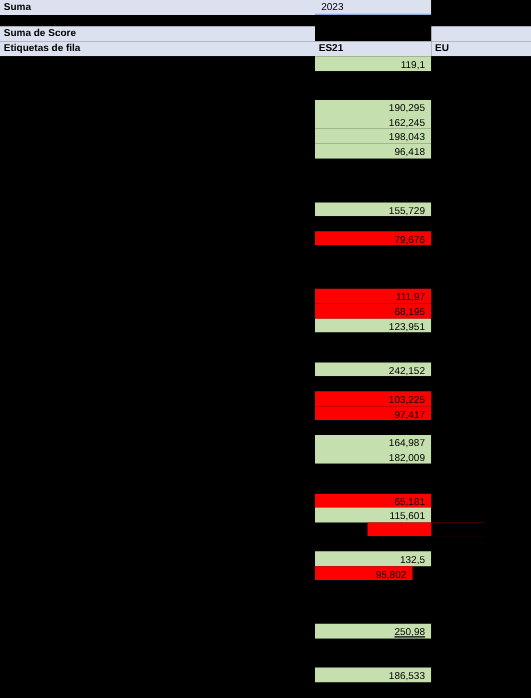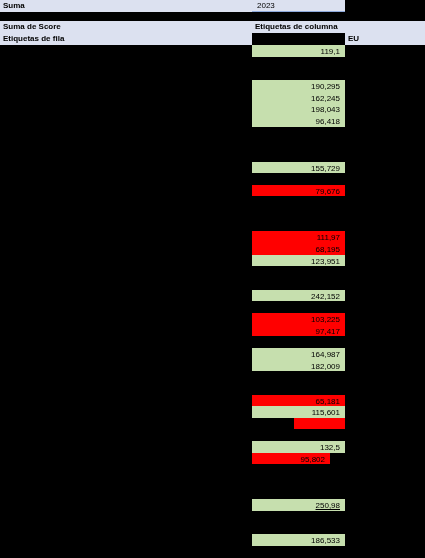--- a/index.html
+++ b/index.html
@@ -47,26 +47,26 @@
   <div class="cell filterval" style="left:252px;top:0;width:93px;height:12px;">2023</div>
 
   <div class="cell blackcell" style="left:345px;top:0;width:80px;height:12px;"></div>
 
   <div class="cell blackcell" style="left:0;top:12px;width:252px;height:9px;"></div>
   <div class="cell blackcell" style="left:252px;top:12px;width:93px;height:9px;"></div>
   <div class="cell blackcell" style="left:345px;top:12px;width:80px;height:9px;"></div>
 
   <div class="cell hdr" style="left:0;top:21px;width:252px;height:12px;">Suma de Score</div>
 
-  <div class="cell hdr" style="left:252px;top:21px;width:93px;height:12px;">Etiquetas de columna</div>
 
   <div class="cell hdr" style="left:345px;top:21px;width:80px;height:12px;"></div>
 
   <div class="cell hdr" style="left:0;top:33px;width:252px;height:12px;">Etiquetas de fila</div>
 
+  <div class="cell hdr" style="left:252px;top:33px;width:93px;height:12px;">ES21</div>
 
   <div class="cell hdr" style="left:345px;top:33px;width:80px;height:12px;">EU</div>
 
   <div id="databody">
       <div class="cell blackcell" style="left: 0px; top: 45px; width: 252px; height: 11.65px;"></div>
       <div class="cell val green" style="left: 252px; top: 45px; width: 93px; height: 11.65px;">119,1</div>
       <div class="cell val empty" style="left: 345px; top: 45px; width: 80px; height: 11.65px;"></div>
       <div class="cell blackcell" style="left: 0px; top: 56.65px; width: 252px; height: 11.65px;"></div>
       <div class="cell val empty" style="left: 252px; top: 56.65px; width: 93px; height: 11.65px;"></div>
       <div class="cell val empty" style="left: 345px; top: 56.65px; width: 80px; height: 11.65px;"></div>

